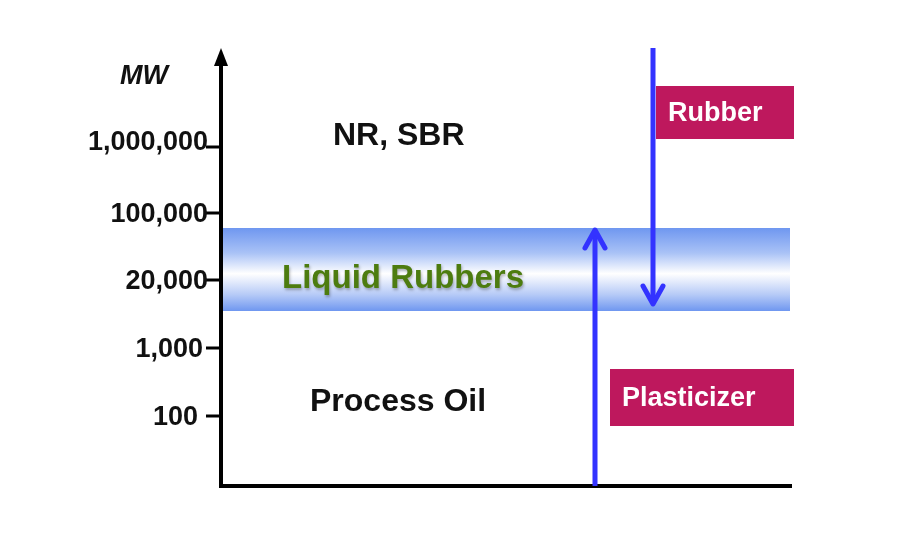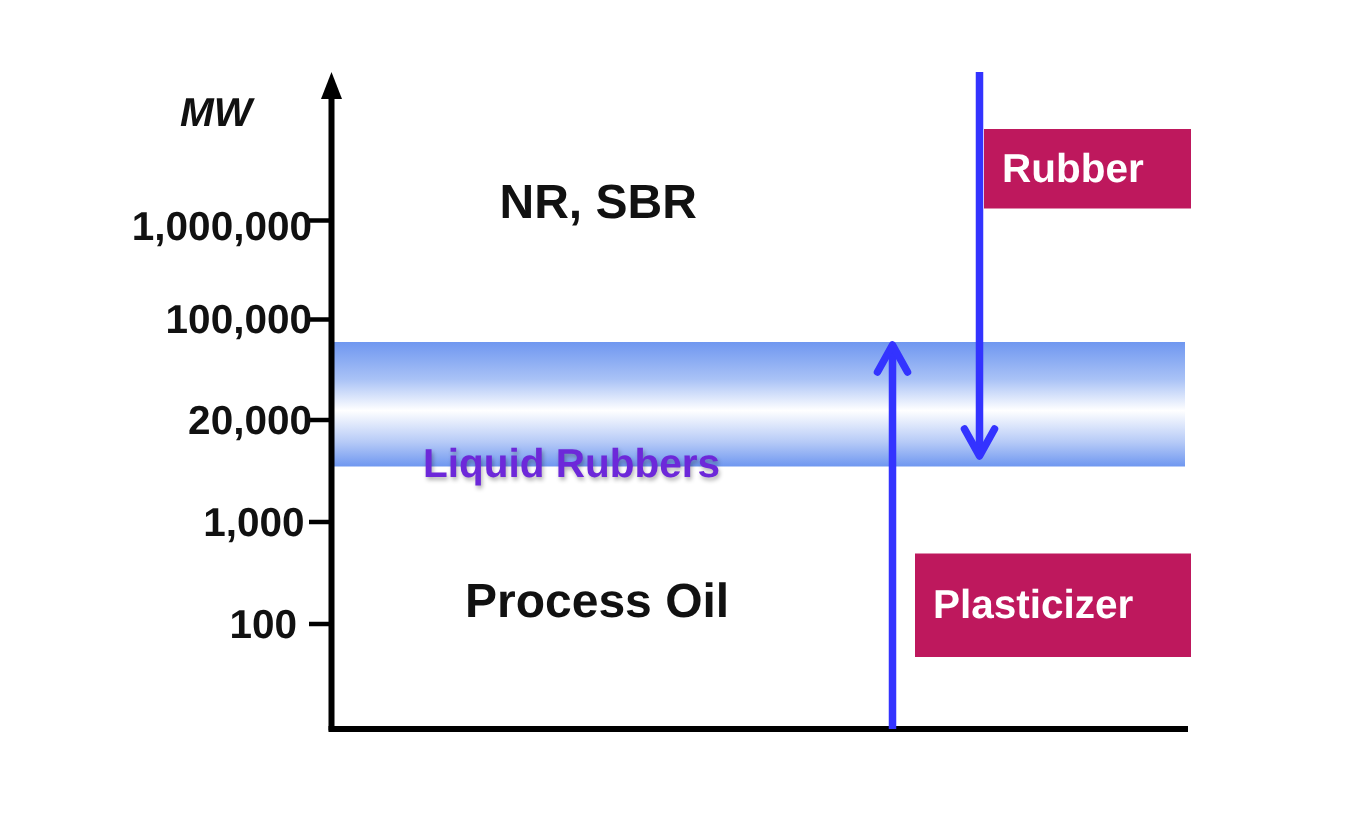--- a/index.html
+++ b/index.html
@@ -3,21 +3,21 @@
 <meta charset="utf-8">
 <style>
   html,body{margin:0;padding:0;background:#fff;}
   body{width:900px;height:550px;position:relative;overflow:hidden;font-family:"Liberation Sans",sans-serif;font-weight:bold;}
   .abs{position:absolute;}
   .ylabel{font-size:27px;color:#111;text-align:right;width:150px;left:58px;line-height:30px;}
   .axis-title{left:120px;top:60px;font-size:27px;color:#111;font-style:italic;}
   .region{font-size:32px;color:#111;}
   .band{left:222px;top:228px;width:568px;height:83px;
     background:linear-gradient(to bottom,#6f97f0 0%,#a9c2f6 30%,#ffffff 55%,#b7cbf7 80%,#6f97f0 100%);}
-  .band-label{left:282px;top:258px;font-size:27px;color:#6d28d9;text-shadow:1px 2px 3px rgba(0,0,0,0.3);margin-top:36px;}
+  .band-label{left:282px;top:258px;font-size:33px;color:#4d7c0f;text-shadow:1px 2px 3px rgba(0,0,0,0.3);}
   .tag{background:#be185d;color:#fff;font-size:27px;padding:0 12px;display:flex;align-items:center;}
   svg{position:absolute;left:0;top:0;}
 </style>
 </head>
 <body>
 
 <div class="band abs"></div>
 
 <svg width="900" height="550">
 
@@ -34,24 +34,24 @@
 
   <line x1="653" y1="48" x2="653" y2="302" stroke="#3333ff" stroke-width="5"></line>
   <polyline points="643,286 653,304 663,286" fill="none" stroke="#3333ff" stroke-width="5" stroke-linecap="round" stroke-linejoin="round"></polyline>
 
   <line x1="595" y1="486" x2="595" y2="232" stroke="#3333ff" stroke-width="5"></line>
   <polyline points="585,248 595,230 605,248" fill="none" stroke="#3333ff" stroke-width="5" stroke-linecap="round" stroke-linejoin="round"></polyline>
 </svg>
 
 <div class="abs axis-title">MW</div>
 
-<div class="abs ylabel" style="top:136px">1,000,000</div>
+<div class="abs ylabel" style="top:126px">1,000,000</div>
 <div class="abs ylabel" style="top:198px">100,000</div>
 <div class="abs ylabel" style="top:265px">20,000</div>
 <div class="abs ylabel" style="top:333px;width:145px">1,000</div>
 <div class="abs ylabel" style="top:401px;width:140px">100</div>
 
 <div class="abs region" style="left:333px;top:116px">NR, SBR</div>
 <div class="abs band-label">Liquid Rubbers</div>
 <div class="abs region" style="left:310px;top:382px">Process Oil</div>
 
 <div class="abs tag" style="left:656px;top:86px;height:53px;width:114px">Rubber</div>
-<div class="abs tag" style="left:610px;top:369px;height:69px;width:160px">Plasticizer</div>
+<div class="abs tag" style="left:610px;top:369px;height:57px;width:160px">Plasticizer</div>
 
 </body></html>

